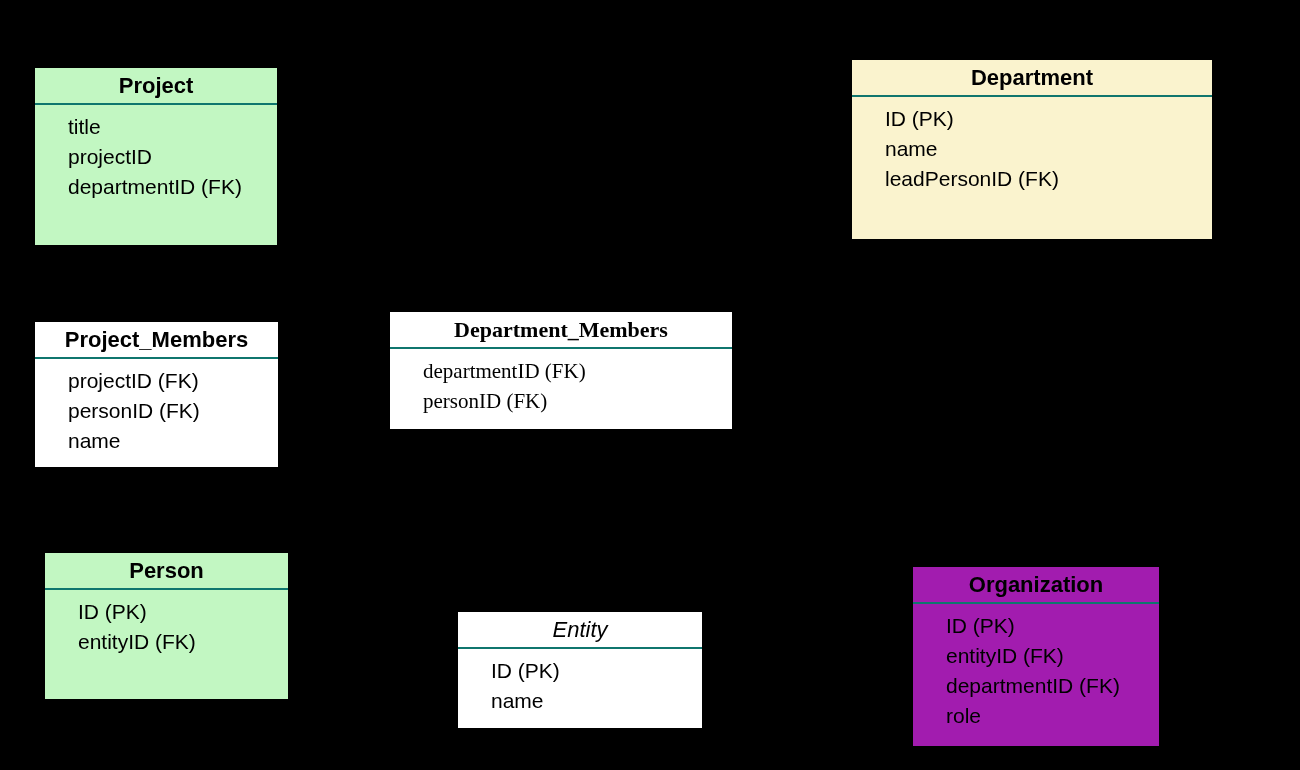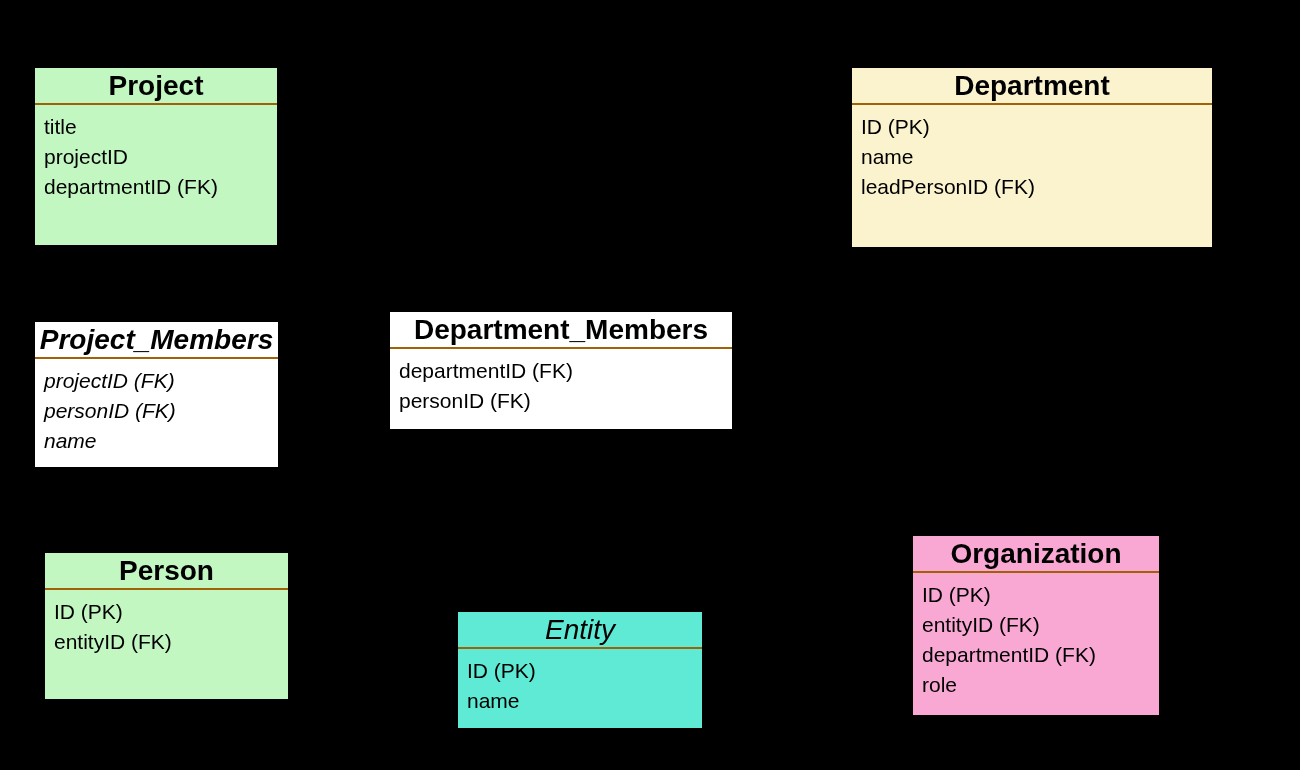--- a/index.html
+++ b/index.html
@@ -22,92 +22,93 @@
     position: absolute;
     box-sizing: border-box;
     border: 2px solid #000000;
     color: #000000;
     display: flex;
     flex-direction: column;
   }
   .er-header {
     flex: 0 0 35px;
     height: 35px;
-    border-bottom: 2px solid #a16207;
+    border-bottom: 2px solid #0f766e;
     display: flex;
     align-items: center;
     justify-content: center;
-    font-size: 28px;
+    font-size: 22px;
     font-weight: bold;
     white-space: nowrap;
   }
   .er-header.italic {
     font-style: italic;
     font-weight: normal;
   }
   .er-body {
     flex: 1 1 auto;
     padding: 7px 0 0 9px;
     font-size: 21px;
     line-height: 30px;
   }
   .er-field {
     white-space: nowrap;
+    margin-left: 24px;
   }
 </style>
 </head>
 <body>
 
 <div class="diagram-canvas">
     <div class="er-table" style="left: 33px; top: 66px; width: 246px; height: 181px; background: rgb(194, 247, 194);">
       <div class="er-header">Project</div>
       <div class="er-body">
         <div class="er-field">title</div>
         <div class="er-field">projectID</div>
         <div class="er-field">departmentID (FK)</div>
       </div>
     </div>
-    <div class="er-table" style="left: 850px; top: 66px; width: 364px; height: 183px; background: rgb(250, 243, 206);">
+    <div class="er-table" style="left: 850px; top: 58px; width: 364px; height: 183px; background: rgb(250, 243, 206);">
       <div class="er-header">Department</div>
       <div class="er-body">
         <div class="er-field">ID (PK)</div>
         <div class="er-field">name</div>
         <div class="er-field">leadPersonID (FK)</div>
       </div>
     </div>
-    <div class="er-table" style="left: 33px; top: 320px; width: 247px; height: 149px; background: rgb(255, 255, 255); font-style: italic;">
+    <div class="er-table" style="left: 33px; top: 320px; width: 247px; height: 149px; background: rgb(255, 255, 255);">
       <div class="er-header">Project_Members</div>
       <div class="er-body">
         <div class="er-field">projectID (FK)</div>
         <div class="er-field">personID (FK)</div>
         <div class="er-field">name</div>
       </div>
     </div>
-    <div class="er-table" style="left: 388px; top: 310px; width: 346px; height: 121px; background: rgb(255, 255, 255);">
+    <div class="er-table" style="left: 388px; top: 310px; width: 346px; height: 121px; background: rgb(255, 255, 255); font-family: Liberation Serif, serif;">
       <div class="er-header">Department_Members</div>
       <div class="er-body">
         <div class="er-field">departmentID (FK)</div>
         <div class="er-field">personID (FK)</div>
       </div>
     </div>
     <div class="er-table" style="left: 43px; top: 551px; width: 247px; height: 150px; background: rgb(194, 247, 194);">
       <div class="er-header">Person</div>
       <div class="er-body">
         <div class="er-field">ID (PK)</div>
         <div class="er-field">entityID (FK)</div>
       </div>
     </div>
-    <div class="er-table" style="left: 456px; top: 610px; width: 248px; height: 120px; background: #5eead4;">
+    <div class="er-table" style="left: 456px; top: 610px; width: 248px; height: 120px; background: #ffffff;">
       <div class="er-header italic">Entity</div>
       <div class="er-body">
         <div class="er-field">ID (PK)</div>
         <div class="er-field">name</div>
       </div>
     </div>
-    <div class="er-table" style="left: 911px; top: 534px; width: 250px; height: 183px; background: #f9a8d4;">
+    <div class="er-table" style="left: 911px; top: 565px; width: 250px; height: 183px; background: #a21caf;">
       <div class="er-header">Organization</div>
       <div class="er-body">
         <div class="er-field">ID (PK)</div>
         <div class="er-field">entityID (FK)</div>
         <div class="er-field">departmentID (FK)</div>
         <div class="er-field">role</div>
       </div>
     </div>
   </div>
 

